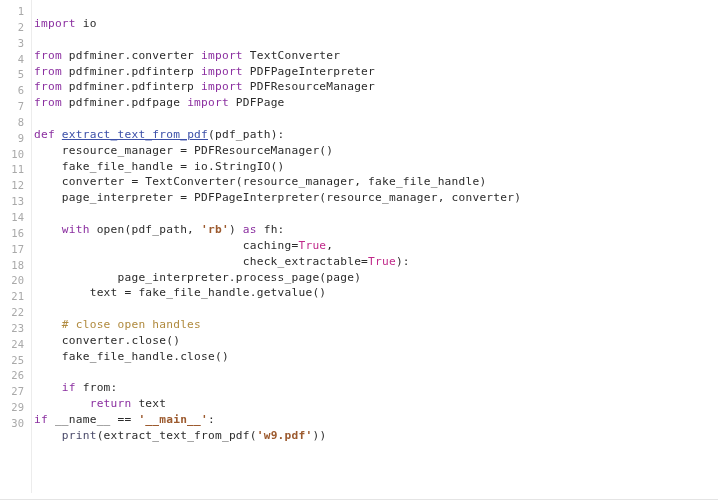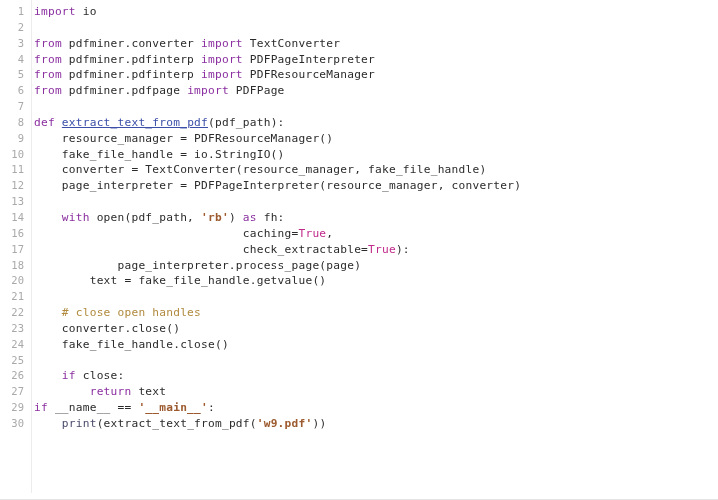--- a/index.html
+++ b/index.html
@@ -61,20 +61,21 @@
 
   .lc {
     flex: 1 1 auto;
     padding-left: 10px;
     font-size: 11.2px;
     line-height: 15.85px;
     color: #2b2b2b;
     font-family: "DejaVu Sans Mono", "Liberation Mono", monospace;
     white-space: pre;
     letter-spacing: 0.02em;
+    margin-top: 12px;
   }
 
   
   .k  { color: #8b2fa0; }   
   .fn { color: #3b4fa8; text-decoration: underline; }   
   .bi { color: #4a4a6a; }   
   .s  { color: #9c5a2e; font-weight: bold; }   
   .c  { color: #b08a3e; }   
   .cn { color: #c02a8a; }   
   .p  { color: #2b2b2b; }   
@@ -101,18 +102,18 @@
       <div class="code-line"><span class="ln">14</span><span class="lc"><span class="p">    </span><span class="k">with</span><span class="p"> open(pdf_path, </span><span class="s">'rb'</span><span class="p">) </span><span class="k">as</span><span class="p"> fh:</span></span></div>
       <div class="code-line"><span class="ln">16</span><span class="lc"><span class="p">                              caching=</span><span class="cn">True</span><span class="p">,</span></span></div>
       <div class="code-line"><span class="ln">17</span><span class="lc"><span class="p">                              check_extractable=</span><span class="cn">True</span><span class="p">):</span></span></div>
       <div class="code-line"><span class="ln">18</span><span class="lc"><span class="p">            page_interpreter.process_page(page)</span></span></div>
       <div class="code-line"><span class="ln">20</span><span class="lc"><span class="p">        text = fake_file_handle.getvalue()</span></span></div>
       <div class="code-line"><span class="ln">21</span><span class="lc">&nbsp;</span></div>
       <div class="code-line"><span class="ln">22</span><span class="lc"><span class="p">    </span><span class="c"># close open handles</span></span></div>
       <div class="code-line"><span class="ln">23</span><span class="lc"><span class="p">    converter.close()</span></span></div>
       <div class="code-line"><span class="ln">24</span><span class="lc"><span class="p">    fake_file_handle.close()</span></span></div>
       <div class="code-line"><span class="ln">25</span><span class="lc">&nbsp;</span></div>
-      <div class="code-line"><span class="ln">26</span><span class="lc"><span class="p">    </span><span class="k">if</span><span class="p"> close:</span></span></div>
+      <div class="code-line"><span class="ln">26</span><span class="lc"><span class="p">    </span><span class="k">if</span><span class="p"> from:</span></span></div>
       <div class="code-line"><span class="ln">27</span><span class="lc"><span class="p">        </span><span class="k">return</span><span class="p"> text</span></span></div>
       <div class="code-line"><span class="ln">29</span><span class="lc"><span class="k">if</span><span class="p"> __name__ == </span><span class="s">'__main__'</span><span class="p">:</span></span></div>
       <div class="code-line"><span class="ln">30</span><span class="lc"><span class="p">    </span><span class="bi">print</span><span class="p">(extract_text_from_pdf(</span><span class="s">'w9.pdf'</span><span class="p">))</span></span></div>
     </div>
 </div>
 
 </body></html>

